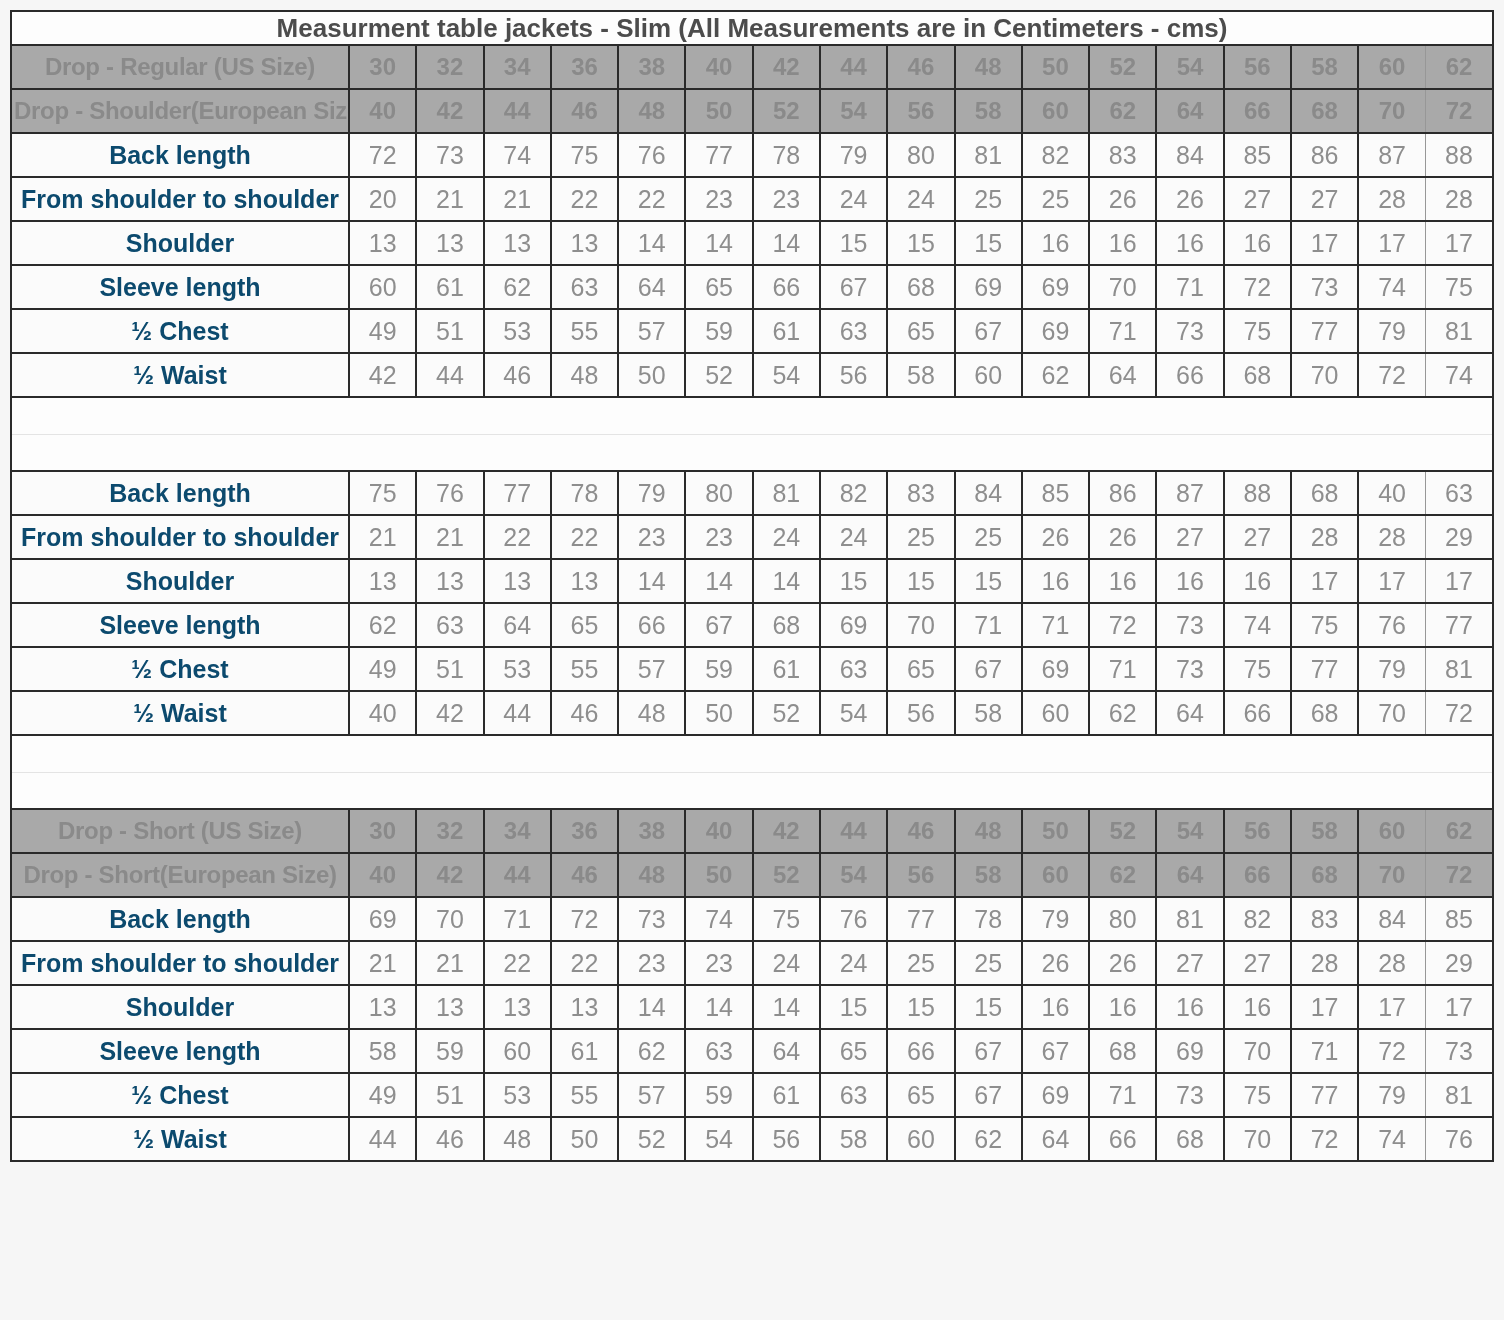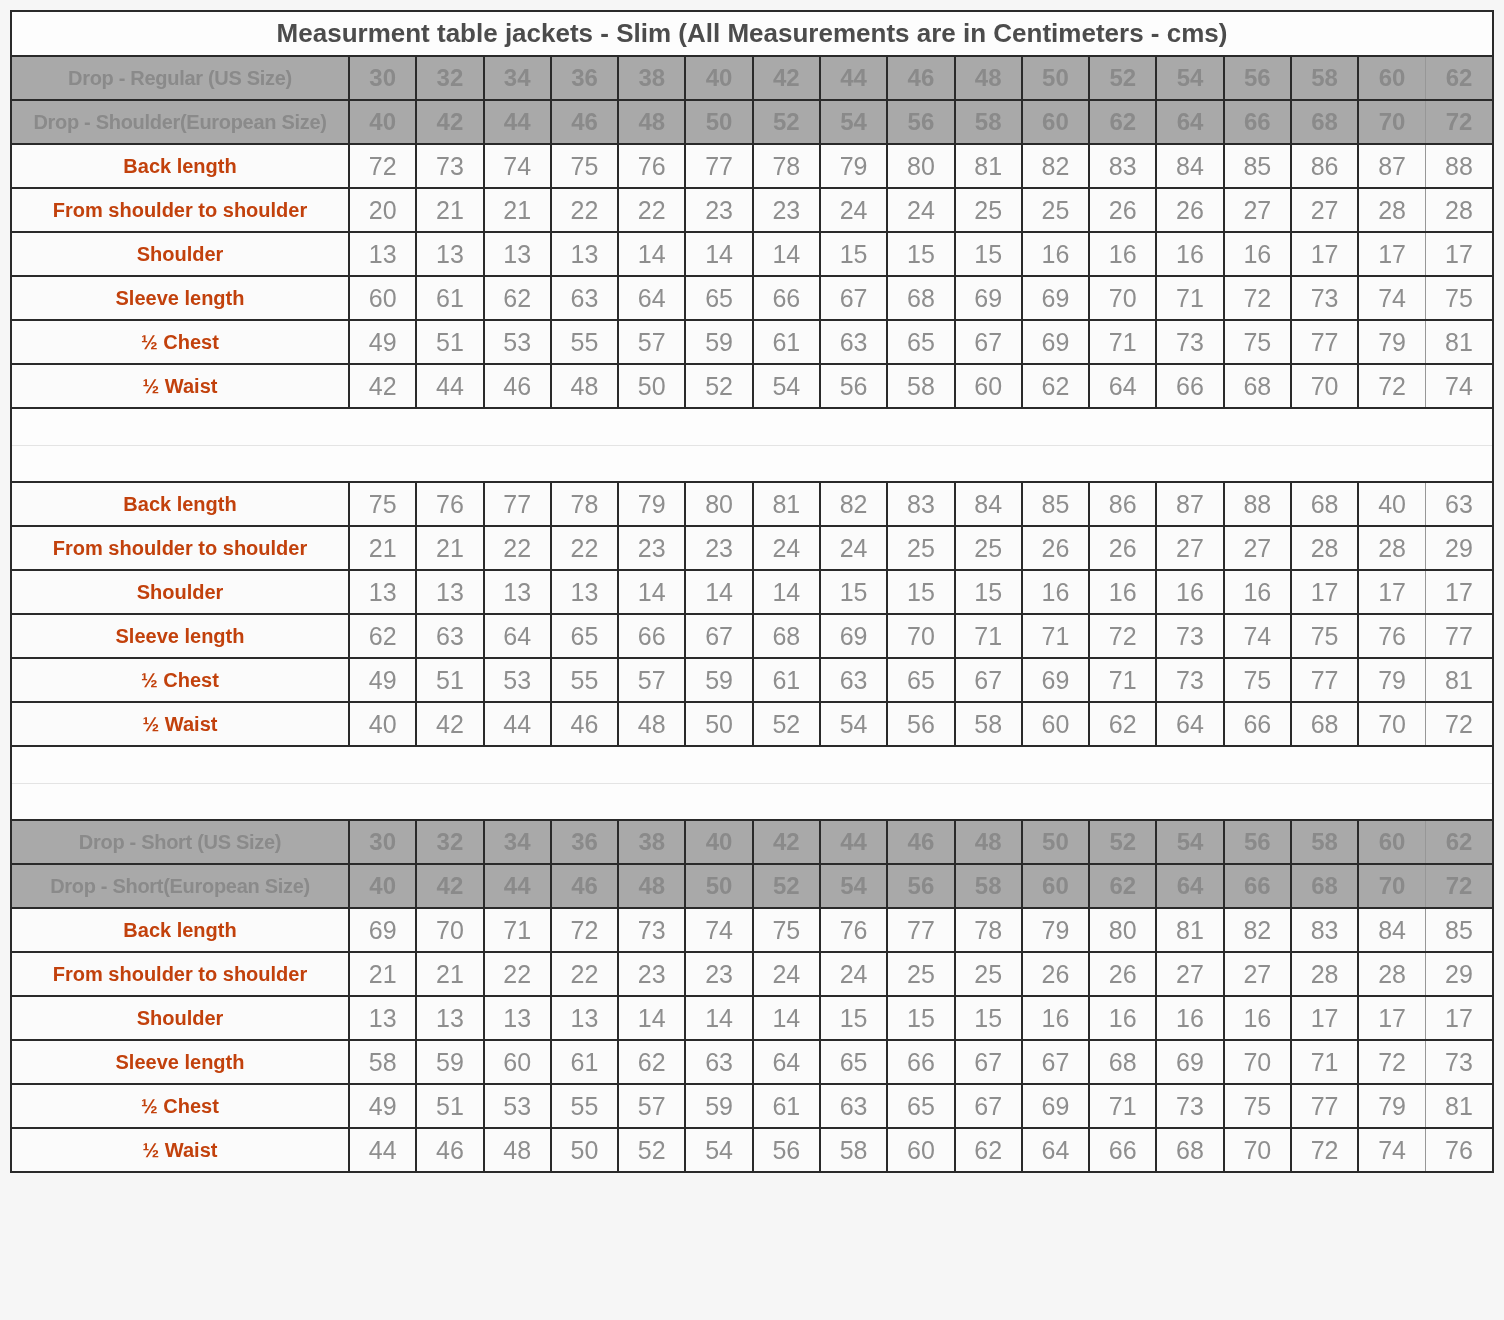--- a/index.html
+++ b/index.html
@@ -33,50 +33,50 @@
     white-space: nowrap;
   }
 
   
   td { border-left: 2px solid #2a2a2a; border-top: 2px solid #2a2a2a; }
   td:first-child { border-left: none; }
   tr.section-row td:last-child { border-left: 1px solid #979797; }
 
   tr.title-row td {
     border-top: none;
-    height: 45px;
+    height: 34px;
     background: #fdfdfd;
     color: #4c4c4c;
     font-weight: bold;
     font-size: 26px;
   }
 
   tr.header-row td {
     height: 44px;
     background: #a9a9a9;
     color: #8a8a8a;
     font-weight: bold;
     font-size: 24px;
   }
   tr.header-row td.row-label {
-    font-size: 20px;
+    font-size: 24px;
     letter-spacing: -0.3px;
     margin-top: 44px;
   }
 
   tr.data-row td {
     height: 44px;
     background: #fbfbfb;
     color: #8e8e8e;
     font-size: 25px;
   }
   tr.data-row td.row-label {
-    color: #c2410c;
+    color: #0c4a6e;
     font-weight: bold;
-    font-size: 20px;
+    font-size: 25px;
   }
 
   tr.gap-row td {
     height: 37px;
     background: #fdfdfd;
     border-left: none;
   }
   tr.gap-row.gap-first td { border-top: 2px solid #2a2a2a; }
   tr.gap-row.gap-second td { border-top: 1px solid #e4e4e4; }
 </style>

